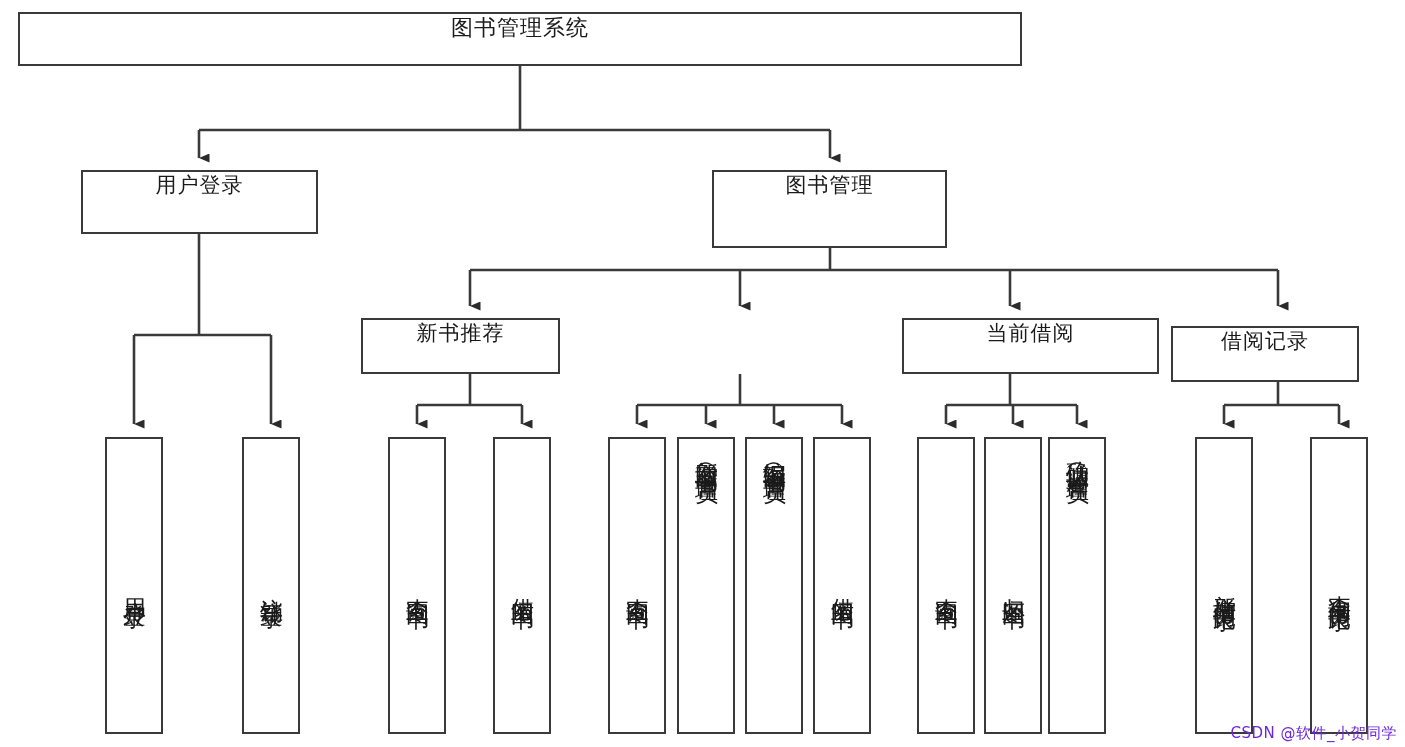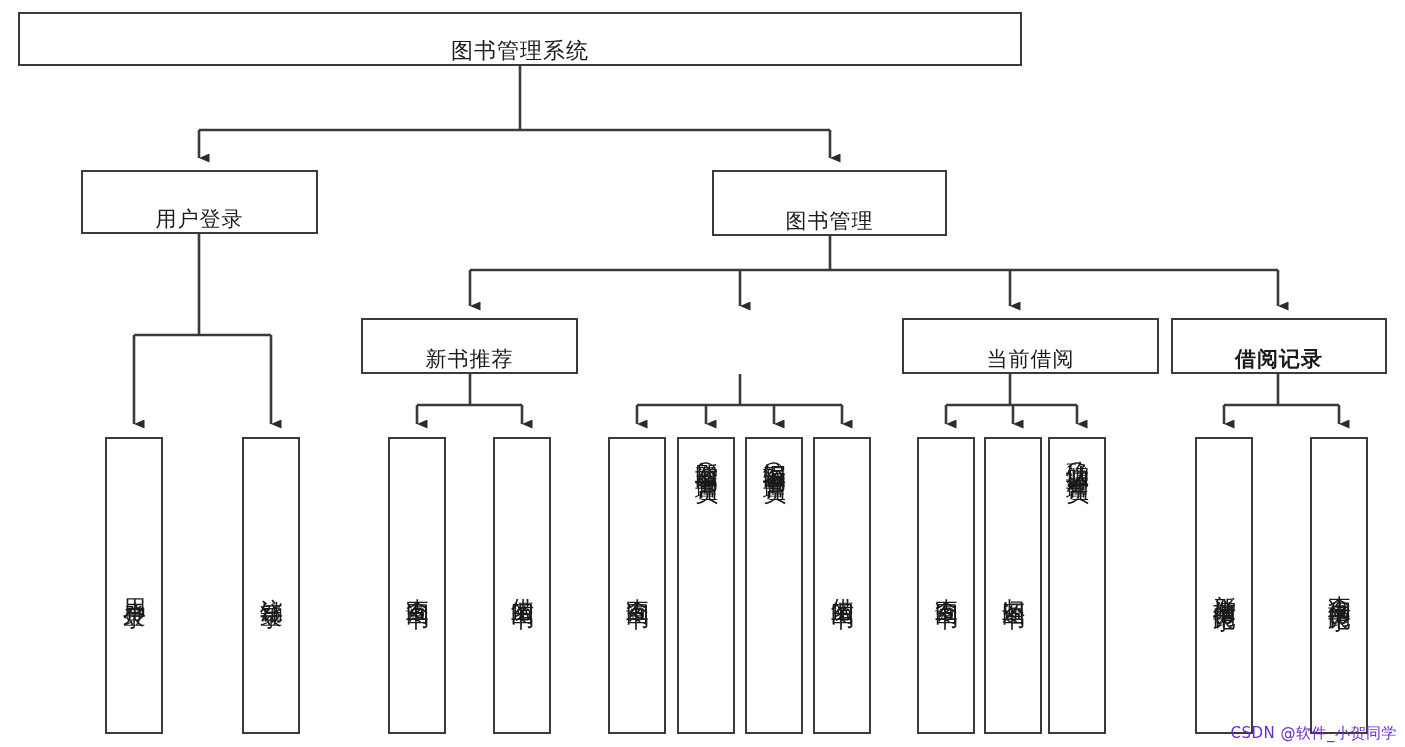--- a/index.html
+++ b/index.html
@@ -12,21 +12,21 @@
   }
   #canvas{position:relative;width:1405px;height:747px;background:#fff;}
   svg.wires{position:absolute;left:0;top:0;width:1405px;height:747px;pointer-events:none;}
 
   .node{
     position:absolute;
     box-sizing:border-box;
     background:#ffffff;
     border:2.5px solid #3a3a3a;
     display:flex;
-    align-items:flex-end;
+    align-items:flex-start;
     justify-content:center;
     color:#1a1a1a;
     z-index:2;
   }
   .node .label{
     display:block;
     text-align:center;
     letter-spacing:1px;
     line-height:1.25;
     white-space:nowrap;
@@ -119,34 +119,34 @@
   </svg>
 
   <div class="node h-node root" style="left:18px;top:12px;width:1004px;height:54px;">
     <span class="label">图书管理系统</span>
   </div>
 
   <div class="node h-node" style="left:81px;top:170px;width:237px;height:64px;">
     <span class="label">用户登录</span>
   </div>
 
-  <div class="node h-node" style="left:712px;top:170px;width:235px;height:66px;">
+  <div class="node h-node" style="left:712px;top:170px;width:235px;height:78px;">
     <span class="label">图书管理</span>
   </div>
 
-  <div class="node h-node" style="left:361px;top:318px;width:217px;height:56px;">
+  <div class="node h-node" style="left:361px;top:318px;width:199px;height:56px;">
     <span class="label">新书推荐</span>
   </div>
 
 
   <div class="node h-node" style="left:902px;top:318px;width:257px;height:56px;">
     <span class="label">当前借阅</span>
   </div>
 
-  <div class="node h-node" style="left:1171px;top:318px;width:216px;height:56px;font-weight:bold;">
+  <div class="node h-node" style="left:1171px;top:326px;width:188px;height:56px;">
     <span class="label">借阅记录</span>
   </div>
 
   <div class="node leaf" style="left:105px;top:437px;width:58px;height:297px;">
     <span class="label">用户登录</span>
   </div>
 
   <div class="node leaf" style="left:242px;top:437px;width:58px;height:297px;">
     <span class="label">注销登录</span>
   </div>

